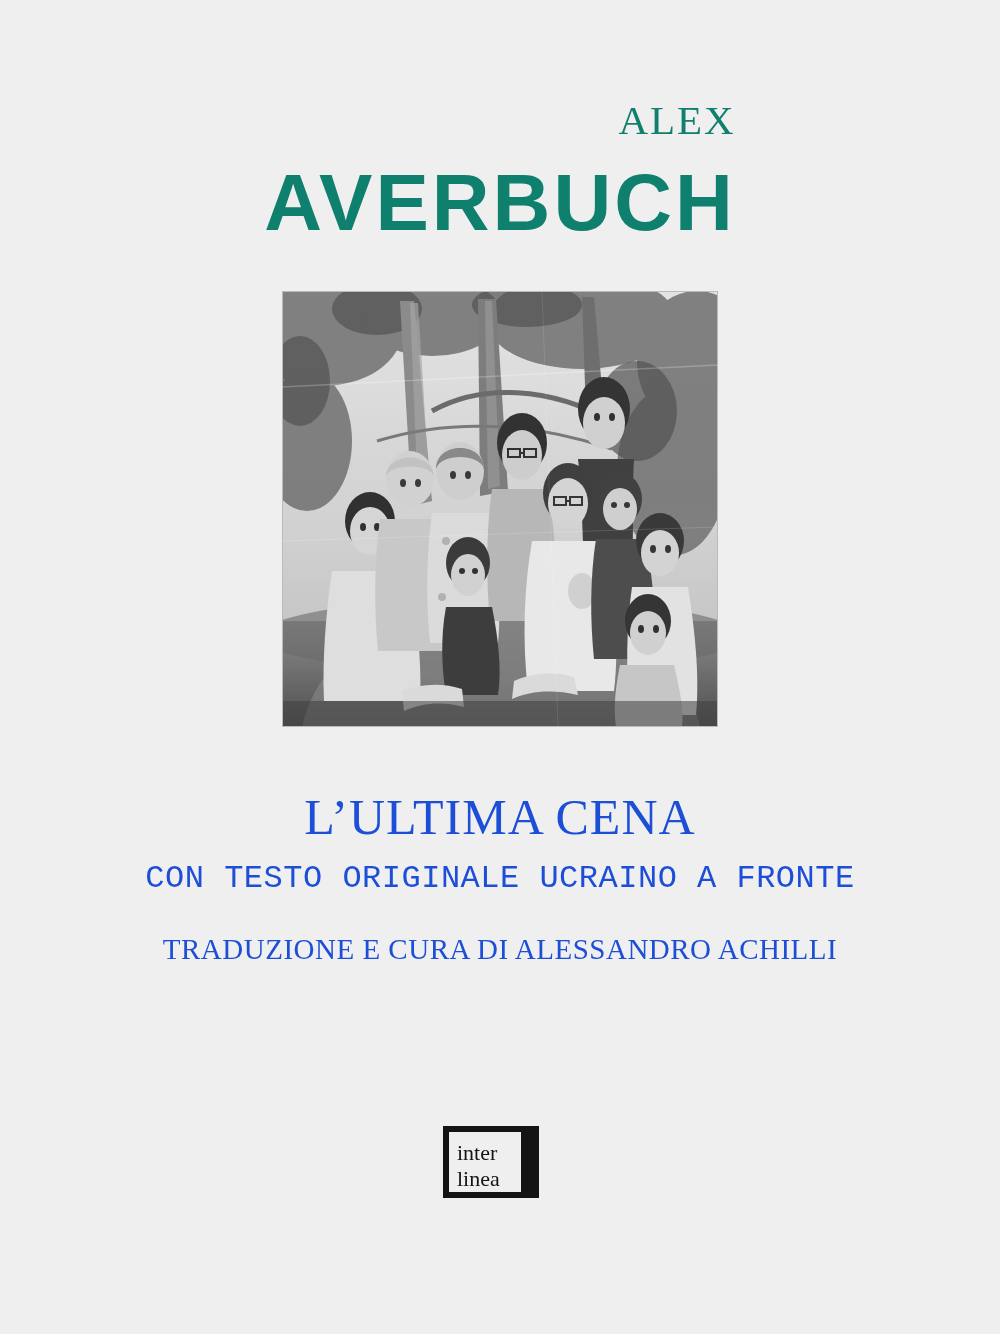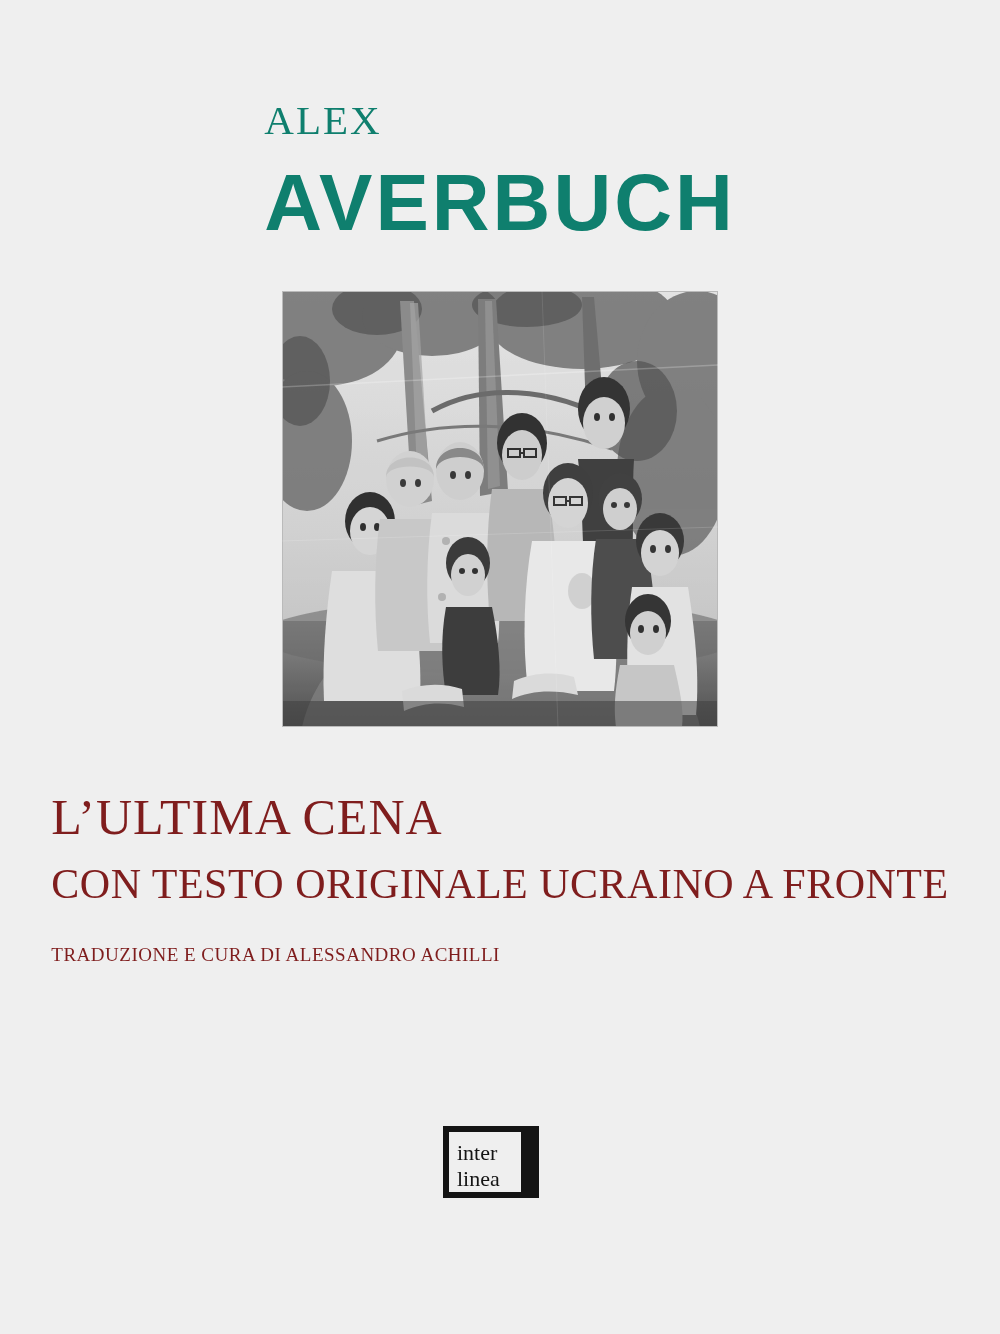--- a/index.html
+++ b/index.html
@@ -20,21 +20,21 @@
     height: 1334px;
     background: #efefef;
     display: flex;
     flex-direction: column;
     align-items: center;
   }
 
   
   .author-block {
     margin-top: 100px;
-    text-align: left;
+    text-align: right;
     line-height: 1;
   }
   .author-first {
     font-family: "Liberation Serif", serif;
     font-size: 41px;
     letter-spacing: 2px;
     color: #0f7f6e;
     font-weight: 400;
   }
   .author-last {
@@ -58,40 +58,40 @@
   }
   .photo-svg {
     display: block;
     width: 436px;
     height: 436px;
   }
 
   
   .title-block {
     margin-top: 60px;
-    text-align: left;
-    color: #7f1d1d;
+    text-align: center;
+    color: #1d4ed8;
   }
   .title-line {
     font-family: "Liberation Serif", serif;
     font-size: 50px;
     letter-spacing: 1px;
     line-height: 1.22;
     white-space: nowrap;
   }
   .subtitle {
-    font-family: Liberation Serif, serif;
-    font-size: 42px;
+    font-family: Liberation Mono, monospace;
+    font-size: 32px;
     letter-spacing: 0.5px;
     margin-top: 12px;
     white-space: nowrap;
   }
   .translator {
     font-family: "Liberation Serif", serif;
-    font-size: 19px;
+    font-size: 29px;
     letter-spacing: 0.5px;
     margin-top: 36px;
     white-space: nowrap;
   }
 
   
   .logo-wrap {
     position: absolute;
     left: 50%;
     transform: translateX(-50%);

